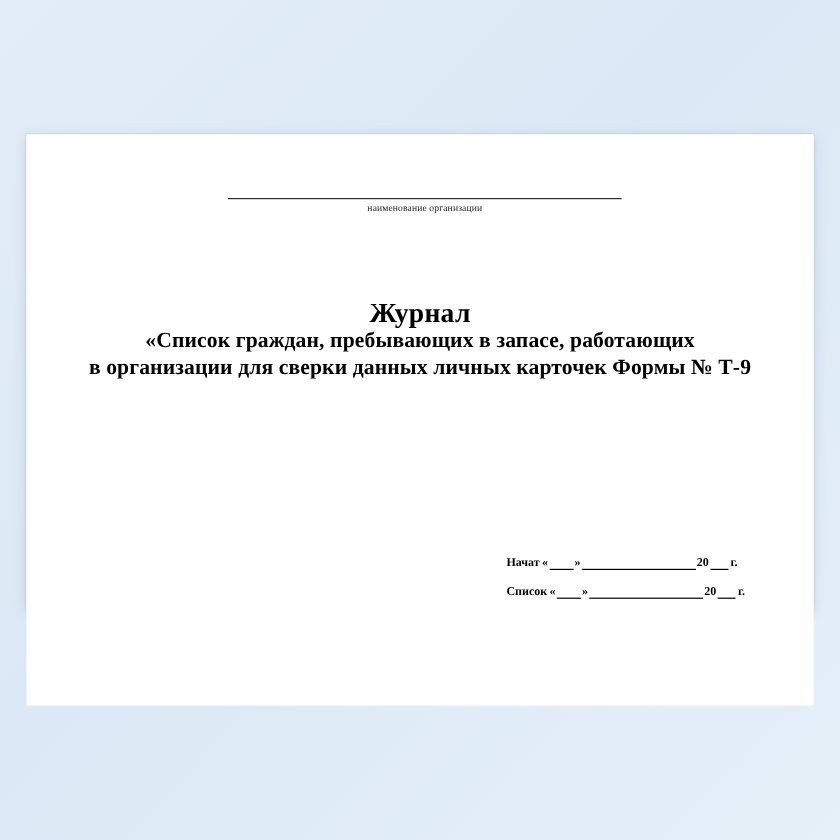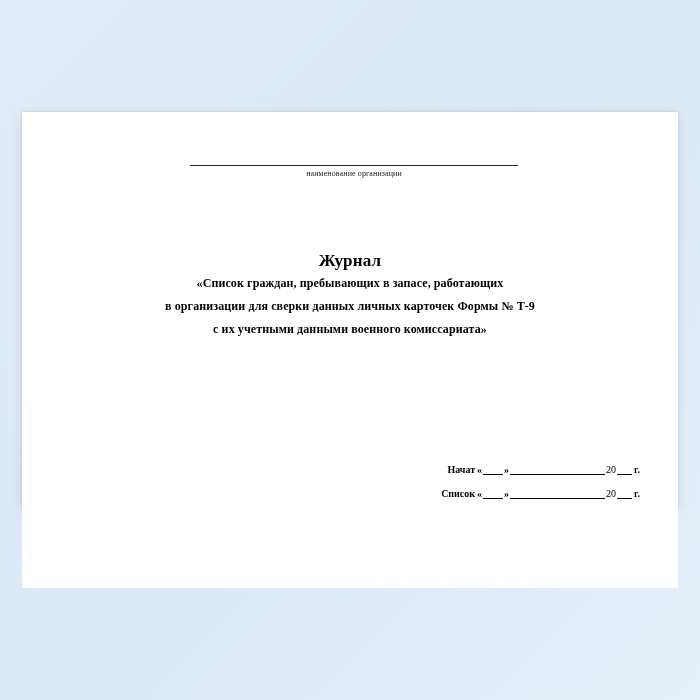--- a/index.html
+++ b/index.html
@@ -59,44 +59,44 @@
   .title-block {
     position: absolute;
     left: 20px;
     top: 138px;
     width: 616px;
     text-align: center;
     font-weight: bold;
     color: #000000;
   }
   .title-main {
-    font-size: 17px;
+    font-size: 23px;
     line-height: 22px;
     letter-spacing: 0.2px;
   }
   .title-sub {
-    font-size: 12px;
+    font-size: 18px;
     line-height: 23px;
     letter-spacing: 0.1px;
   }
   
   .dates-block {
     position: absolute;
     left: 400px;
     top: 352px;
     width: 218px;
     font-size: 10.5px;
     color: #000;
   }
   .date-row {
     display: flex;
     align-items: flex-end;
     white-space: nowrap;
     margin-bottom: 13px;
-    justify-content: flex-end;
+    justify-content: flex-start;
   }
   .date-label {
     font-weight: bold;
     font-size: 10px;
     margin-right: 2px;
   }
   .q {
     font-weight: bold;
     font-size: 10px;
   }
@@ -115,21 +115,21 @@
     height: 9px;
   }
   .fill-tiny {
     display: inline-block;
     width: 15px;
     border-bottom: 1px solid #000;
     margin: 0 1px;
     height: 9px;
   }
   .yr {
-    font-weight: normal;
+    font-weight: bold;
     font-size: 10px;
   }
   .gsuffix {
     font-weight: bold;
     font-size: 10px;
     margin-left: 1px;
   }
 </style>
 </head>
 <body>
@@ -141,21 +141,20 @@
 
     <div class="org-block">
       <div class="org-rule"></div>
       <div class="org-caption">наименование организации</div>
     </div>
 
     <div class="title-block">
       <div class="title-main">Журнал</div>
       <div class="title-sub">«Список граждан, пребывающих в запасе, работающих</div>
       <div class="title-sub">в организации для сверки данных личных карточек Формы № Т-9</div>
-      <div class="title-sub">с их учетными данными военного комиссариата»</div>
     </div>
 
     <div class="dates-block">
       <div class="date-row">
         <span class="date-label">Начат</span>
         <span class="q">«</span>
         <span class="fill-short"></span>
         <span class="q">»</span>
         <span class="fill-long"></span>
         <span class="yr">20</span>

